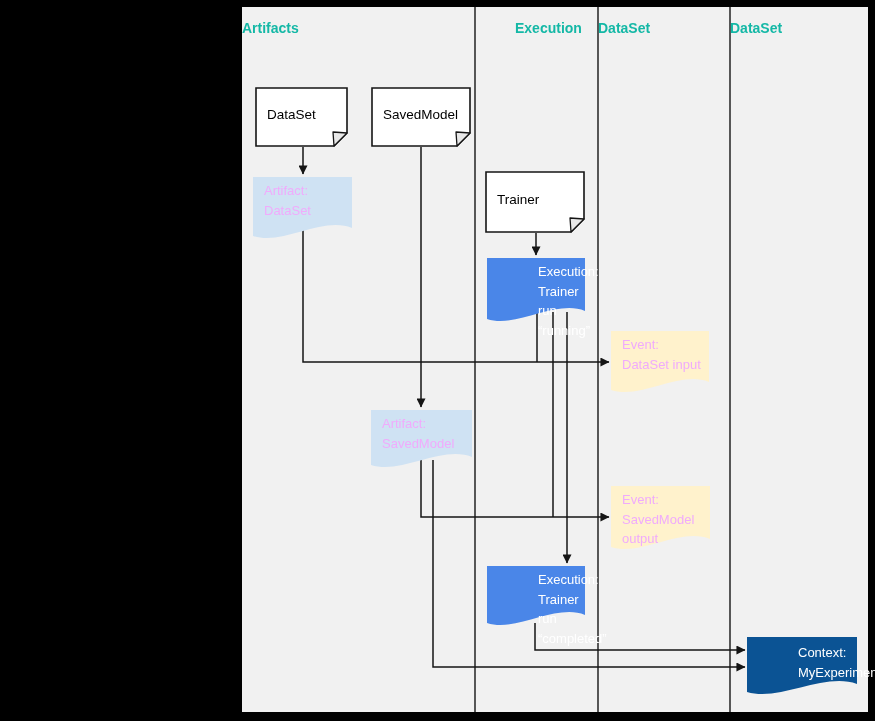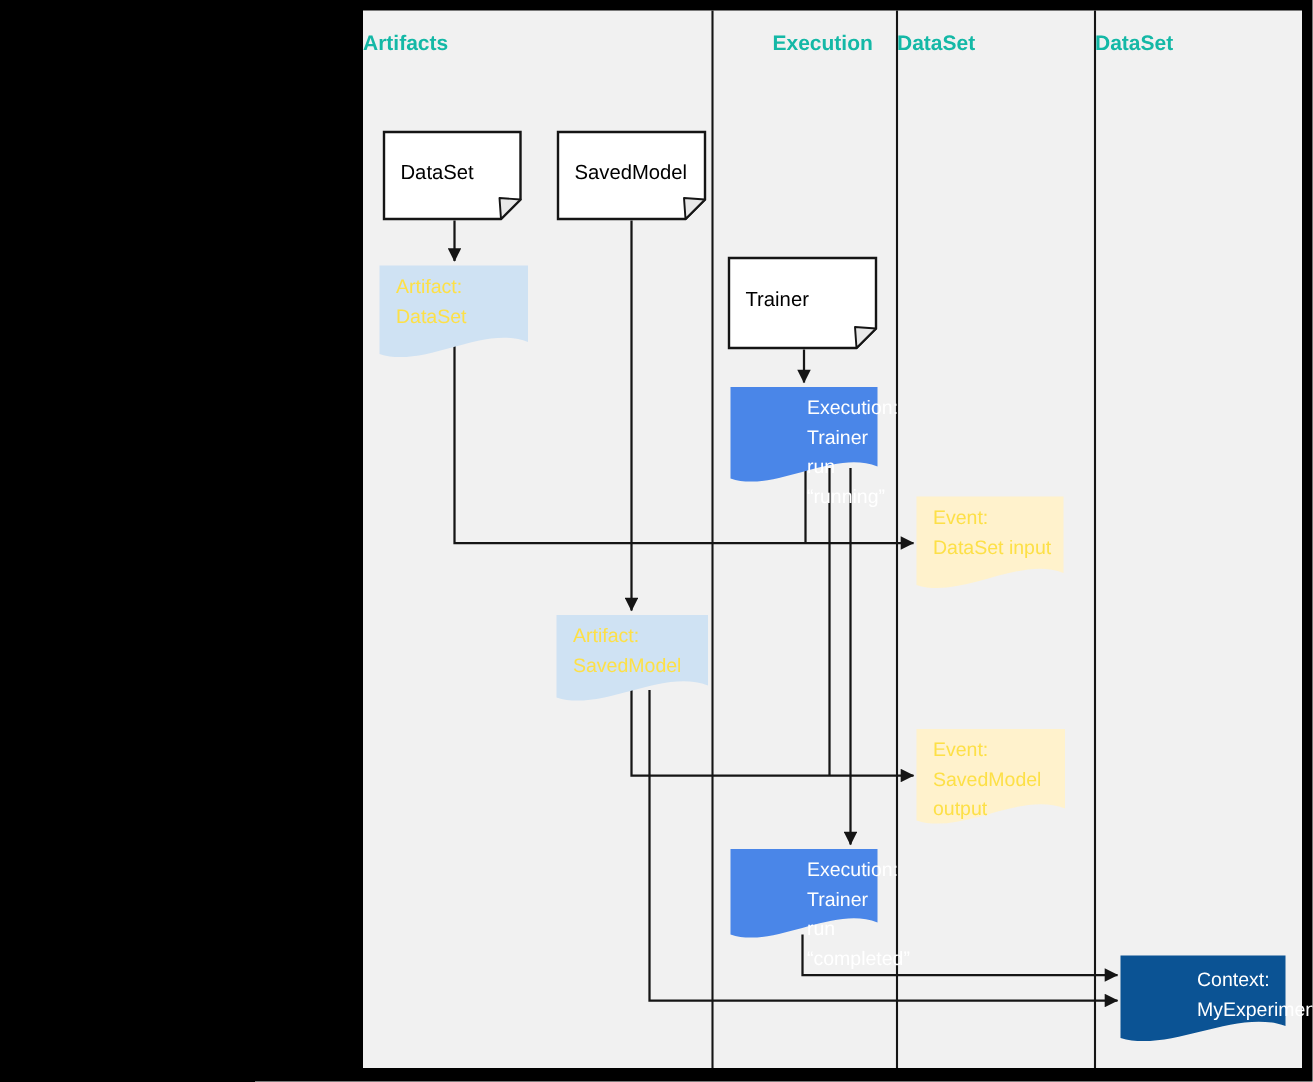--- a/index.html
+++ b/index.html
@@ -27,21 +27,21 @@
   .node{position:absolute;z-index:3;}
   .node svg{position:absolute;left:0;top:0;overflow:visible;display:block;}
   .doc-label{
     position:absolute;left:12px;top:0;right:2px;bottom:6px;
     display:flex;align-items:center;
     font-size:13.5px;color:#000;
   }
   .wavy-label{
     position:absolute;left:11px;top:5px;right:2px;
     font-size:13px;line-height:19.5px;
-    white-space:pre-line;color:#fde047;
+    white-space:pre-line;color:#f0abfc;
   }
   .wavy-label.light{color:#fff;margin-left:40px;}
 </style>
 </head>
 <body>
 
 <div id="canvas">
 
   <div id="panel"></div>
 

